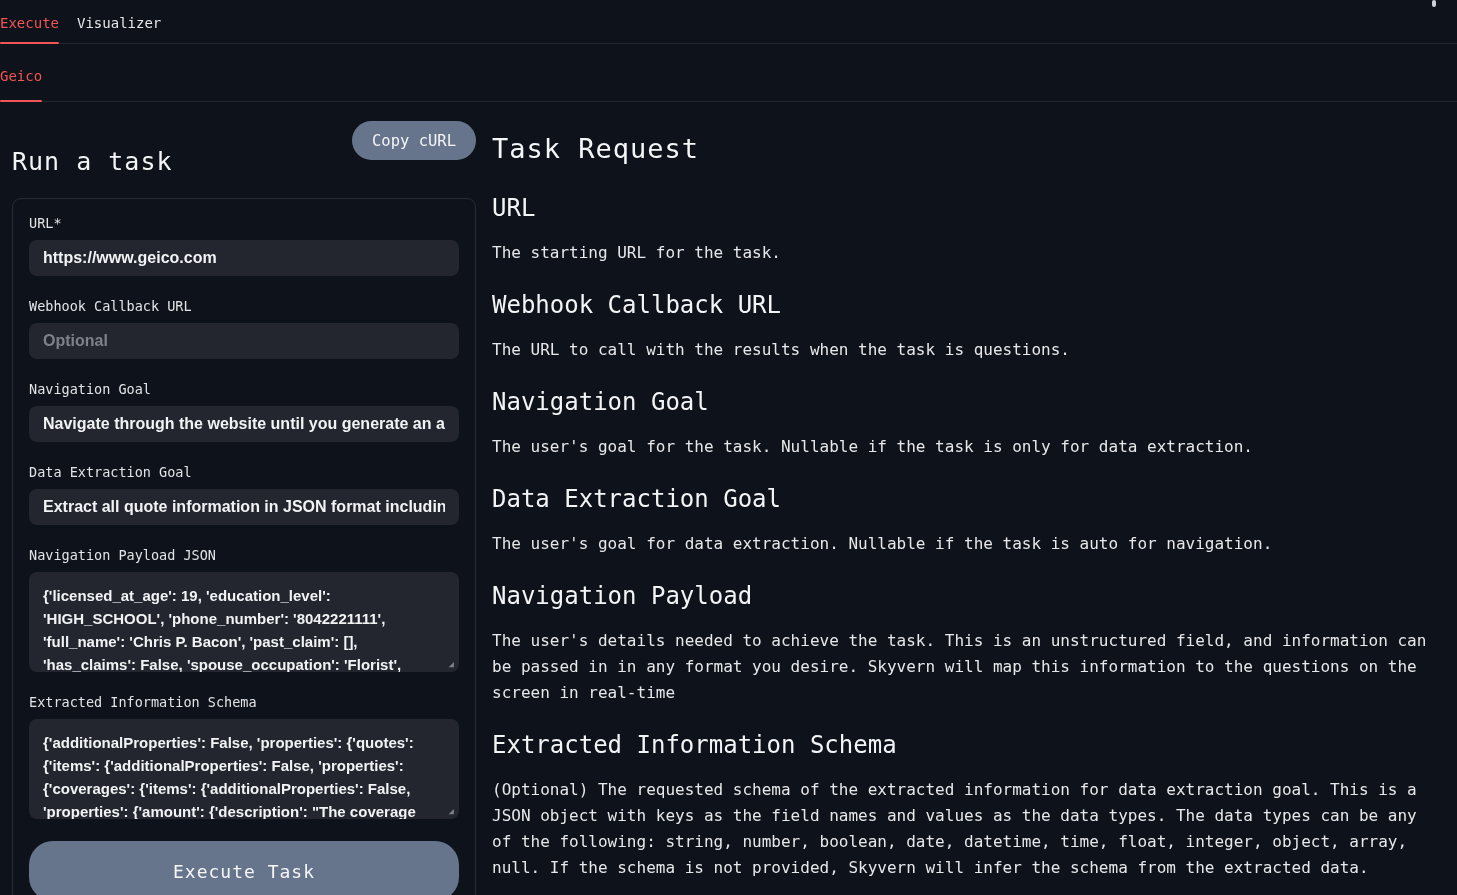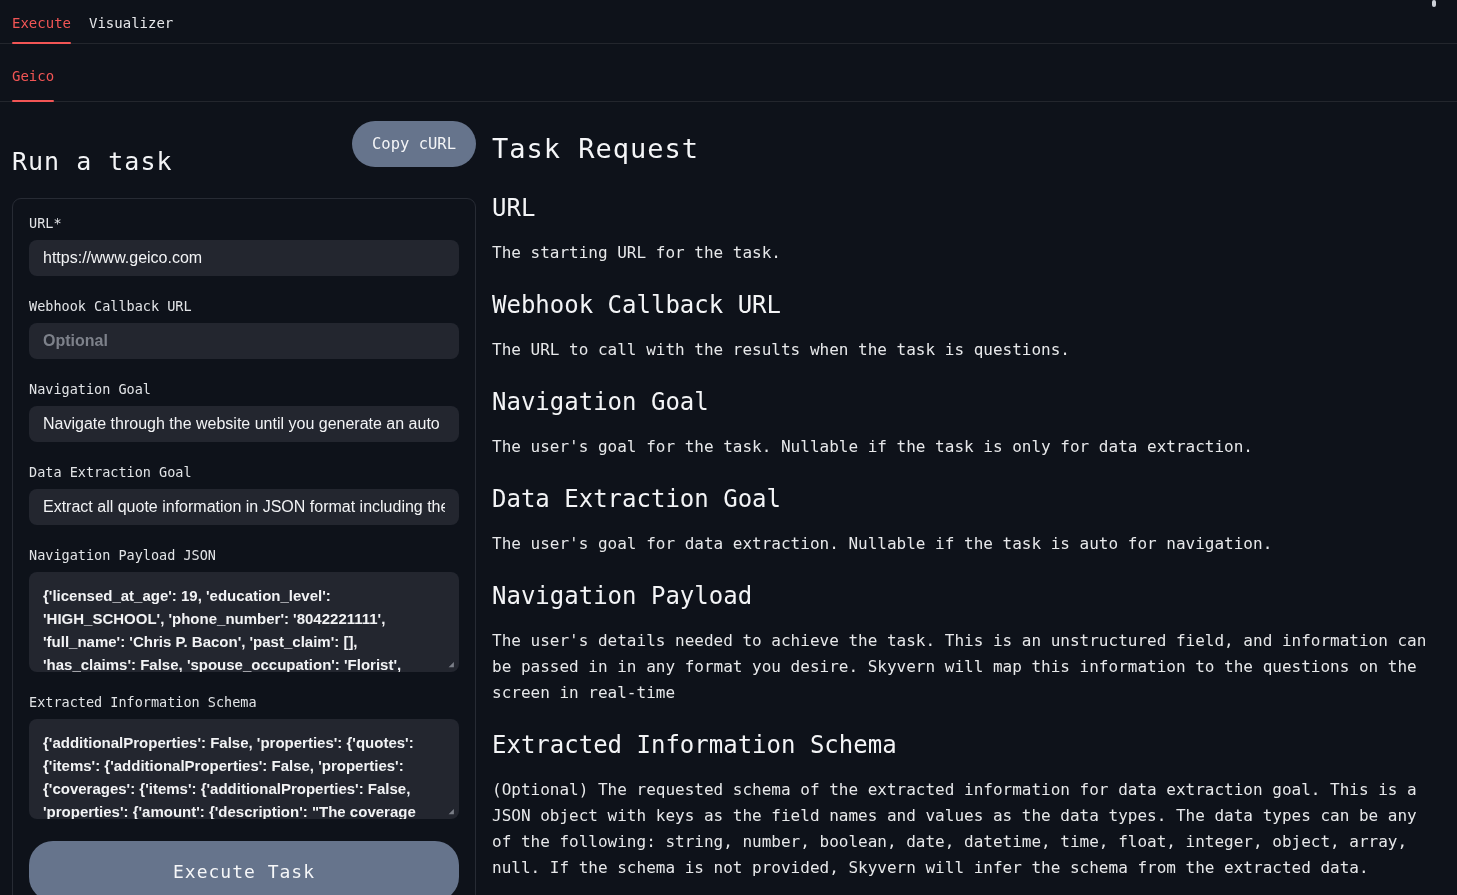--- a/index.html
+++ b/index.html
@@ -2,53 +2,53 @@
 <html><head>
 <meta charset="utf-8">
 <style>
   html,body{margin:0;padding:0;}
   body{
     width:1457px;height:895px;overflow:hidden;position:relative;
     background:#0e121a;color:#e9eaec;
     font-family:"DejaVu Sans Mono",monospace;
   }
   
-  .tabrow{border-bottom:1px solid #23262d;padding-left:12px;display:flex;gap:18px;}
+  .tabrow{border-bottom:1px solid #23262d;padding-left:0;display:flex;gap:18px;}
   .tabrow-1{padding-top:15px;}
   .tabrow-2{padding-top:24px;}
   .tab{position:relative;font-size:14px;line-height:17px;padding-bottom:11px;cursor:pointer;color:#e6e7ea;}
   .tabrow-2 .tab{padding-bottom:16px;}
   .tab.active{color:#f25555;}
   .tab.active::after{
     content:"";position:absolute;left:0;right:0;bottom:-1px;height:2px;background:#f25555;border-radius:1px;
   }
   
   .main{display:flex;gap:16px;padding:0 27px 0 12px;align-items:flex-start;}
   .left-col{width:464px;flex:0 0 464px;}
   .right-col{flex:1;min-width:0;padding-top:29px;}
 
   
   .left-header{display:flex;justify-content:space-between;align-items:flex-start;margin-top:19px;}
   .page-title{font-size:25px;line-height:41px;font-weight:500;color:#f3f4f6;margin:0;padding-top:20px;letter-spacing:1px;}
   .copy-curl{
     background:#66748c;color:#f4f5f7;border:none;cursor:pointer;
     font-family:"DejaVu Sans Mono",monospace;font-size:15.5px;
-    height:46px;padding:0 20px;border-radius:9999px;
+    height:39px;padding:0 20px;border-radius:9999px;
   }
   
   .card{
     margin-top:16px;border:1px solid #272b34;border-radius:9px;
     padding:16px;background:transparent;
   }
   .field{margin-bottom:22px;}
   .field label{display:block;font-size:13.5px;line-height:17px;color:#e2e4e7;margin-bottom:8px;}
   .text-input{
     display:block;width:100%;box-sizing:border-box;height:36px;
     background:#23262f;border:none;border-radius:8px;outline:none;
-    color:#f2f3f5;font-family:"Liberation Sans",sans-serif;font-size:16px;font-weight:400;
+    color:#f2f3f5;font-family:"Liberation Sans",sans-serif;font-size:16px;font-weight:700;
     padding:0 14px;
   }
   .text-input::placeholder{color:#7d818a;font-weight:600;}
   .ta-wrap{position:relative;}
   .text-area{
     display:block;width:100%;box-sizing:border-box;height:100px;
     background:#23262f;border:none;border-radius:8px;outline:none;resize:none;overflow:hidden;
     color:#f2f3f5;font-family:"Liberation Sans",sans-serif;font-size:15px;font-weight:600;line-height:23px;
     padding:12px 14px 0 14px;
   }

